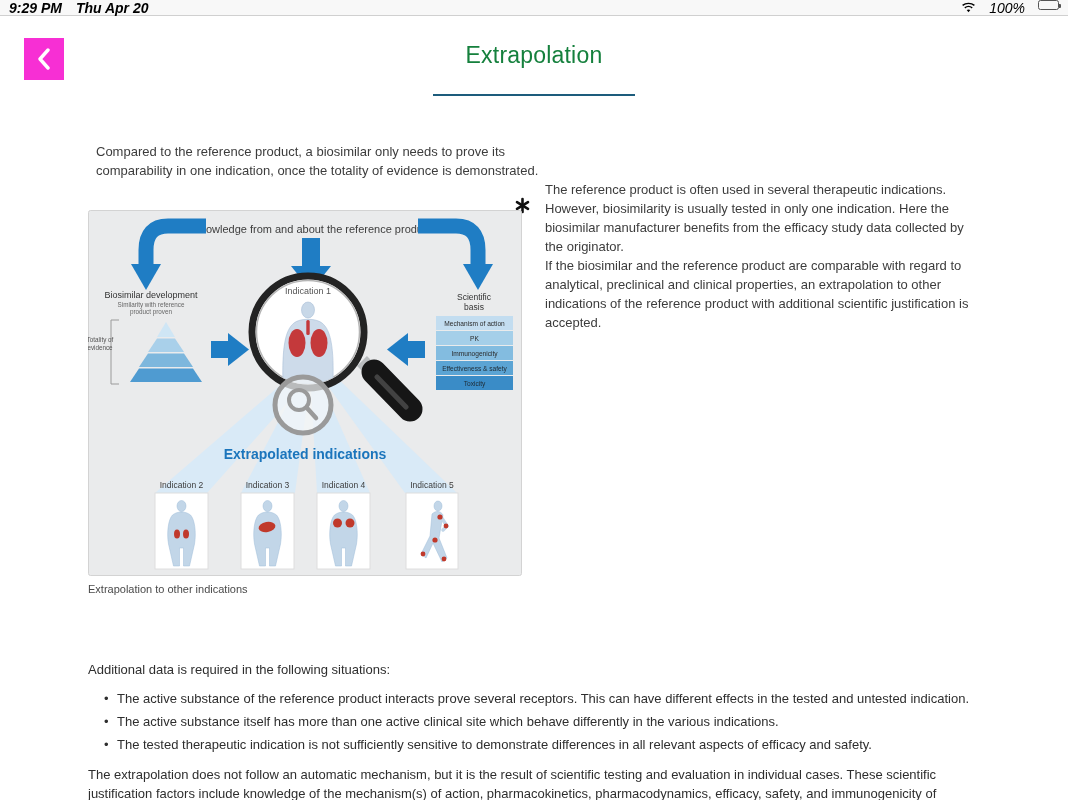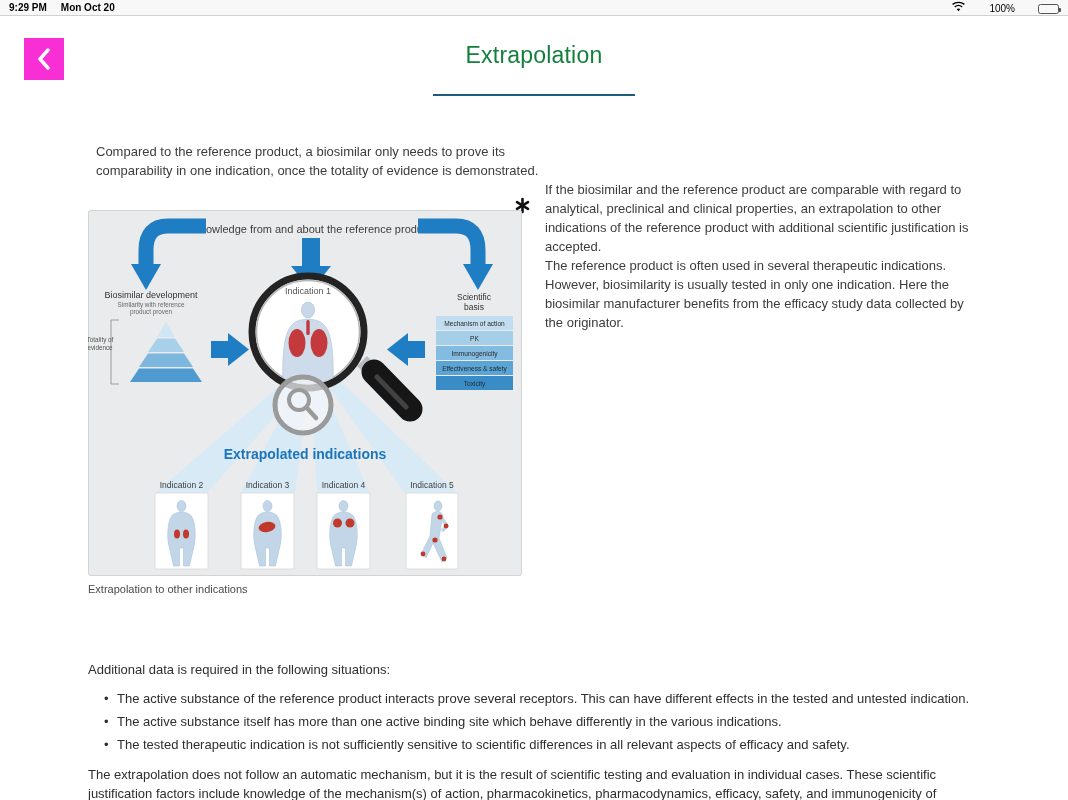--- a/index.html
+++ b/index.html
@@ -6,24 +6,24 @@
   html,body { background:#ffffff; }
   .screen {
     position:relative; width:1068px; height:800px; overflow:hidden;
     background:#ffffff; font-family:"Liberation Sans", sans-serif; color:#3a3a3a;
   }
   
   .status-bar {
     position:absolute; top:0; left:0; right:0; height:16px;
     background:#f8f8f8; border-bottom:1px solid #d0d0d0;
     display:flex; align-items:center; justify-content:space-between;
-    padding:0 9px; font-size:10px; color:#000;
+    padding:0 9px; font-size:14px; color:#000;font-style:italic;
   }
   .sb-left { display:flex; gap:14px; font-weight:600; }
-  .sb-right { display:flex; align-items:flex-end; gap:23px; font-weight:500; }
+  .sb-right { display:flex; align-items:flex-start; gap:13px; font-weight:500; }
   .battery-shell { width:21px; height:10px; border:1px solid #555; border-radius:2.5px; padding:1px; position:relative; }
   .battery-fill { width:100%; height:100%; background:#000; border-radius:1px; }
   .battery-nub { position:absolute; right:-3px; top:3px; width:2px; height:4px; background:#555; border-radius:0 1px 1px 0; }
   
   .back-button {
     position:absolute; left:24px; top:38px; width:40px; height:42px;
     background:#f72fd4; display:flex; align-items:center; justify-content:center; cursor:pointer;
   }
   .page-title {
     position:absolute; top:42px; left:0; width:100%; text-align:center;
@@ -50,21 +50,21 @@
   .fig-svg text { font-family:"Liberation Sans", sans-serif; }
 </style>
 </head>
 <body>
 
 <div class="screen">
 
   <div class="status-bar">
     <div class="sb-left">
       <span>9:29 PM</span>
-      <span>Mon Oct 20</span>
+      <span>Thu Apr 20</span>
     </div>
     <div class="sb-right">
       <span>
         <svg width="15" height="11" viewBox="0 0 15 11">
           <path d="M7.5 10.2 L9.3 8.1 C8.3 7.3 6.7 7.3 5.7 8.1 Z" fill="#000"></path>
           <path d="M3.8 5.9 C5.9 4.2 9.1 4.2 11.2 5.9" stroke="#000" stroke-width="1.4" fill="none"></path>
           <path d="M1.6 3.4 C4.9 0.7 10.1 0.7 13.4 3.4" stroke="#000" stroke-width="1.4" fill="none"></path>
         </svg>
       </span>
       <span>100%</span>
@@ -88,22 +88,22 @@
     <svg width="15" height="17" viewBox="0 0 15 17">
       <g stroke="#111" stroke-width="2.6" stroke-linecap="round">
         <line x1="7.5" y1="2" x2="7.5" y2="15"></line>
         <line x1="2" y1="5.2" x2="13" y2="11.8"></line>
         <line x1="13" y1="5.2" x2="2" y2="11.8"></line>
       </g>
     </svg>
   </div>
 
   <div class="right-column">
+    <p>The reference product is often used in several therapeutic indications. However, biosimilarity is usually tested in only one indication. Here the biosimilar manufacturer benefits from the efficacy study data collected by the originator.</p>
     <p>If the biosimilar and the reference product are comparable with regard to analytical, preclinical and clinical properties, an extrapolation to other indications of the reference product with additional scientific justification is accepted.</p>
-    <p>The reference product is often used in several therapeutic indications. However, biosimilarity is usually tested in only one indication. Here the biosimilar manufacturer benefits from the efficacy study data collected by the originator.</p>
   </div>
 
   <div class="figure-wrap">
     <svg class="fig-svg" width="434" height="366" viewBox="0 0 434 366">
       <defs>
         <clipPath id="lensClip">
             <circle cx="220" cy="122" r="52"></circle>
           </clipPath>
         <g id="figBody">
           <ellipse cx="0" cy="296" rx="4.5" ry="5.5" fill="#c2d6e8" stroke="#9fbdd8" stroke-width="0.5"></ellipse>
@@ -241,24 +241,24 @@
 
   <div class="additional-section">
     <div class="additional-intro">Additional data is required in the following situations:</div>
     <ul class="bullet-list">
       <li class="bullet-item">
         <span class="bullet-dot">•</span>
         <span>The active substance of the reference product interacts prove several receptors. This can have different effects in the tested and untested indication.</span>
       </li>
       <li class="bullet-item">
         <span class="bullet-dot">•</span>
-        <span>The active substance itself has more than one active binding site which behave differently in the various indications.</span>
+        <span>The active substance itself has more than one active clinical site which behave differently in the various indications.</span>
       </li>
       <li class="bullet-item">
         <span class="bullet-dot">•</span>
-        <span>The tested therapeutic indication is not sufficiently sensitive to scientific differences in all relevant aspects of efficacy and safety.</span>
+        <span>The tested therapeutic indication is not sufficiently sensitive to demonstrate differences in all relevant aspects of efficacy and safety.</span>
       </li>
     </ul>
   </div>
 
   <div class="closing-paragraph">The extrapolation does not follow an automatic mechanism, but it is the result of scientific testing and evaluation in individual cases. These scientific justification factors include knowledge of the mechanism(s) of action, pharmacokinetics, pharmacodynamics, efficacy, safety, and immunogenicity of the</div>
 
 </div>
 
 </body></html>

